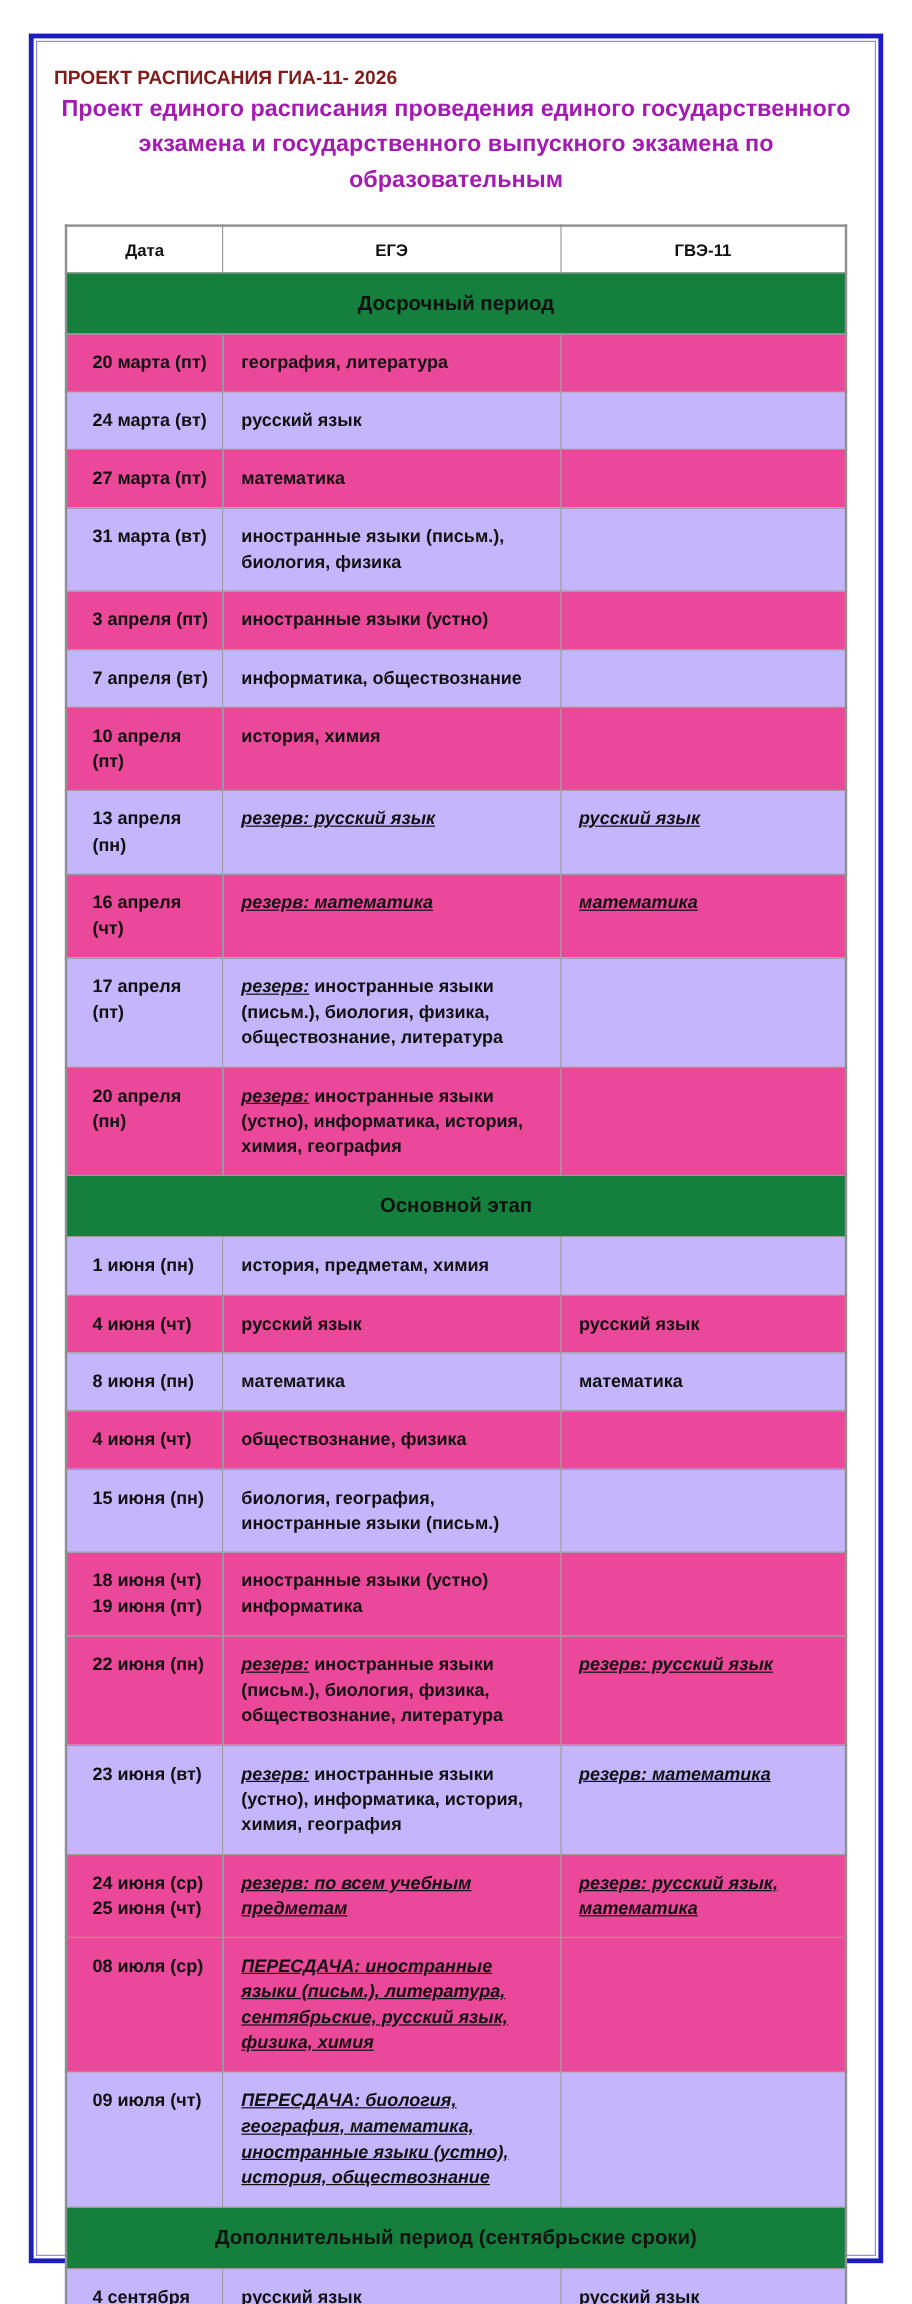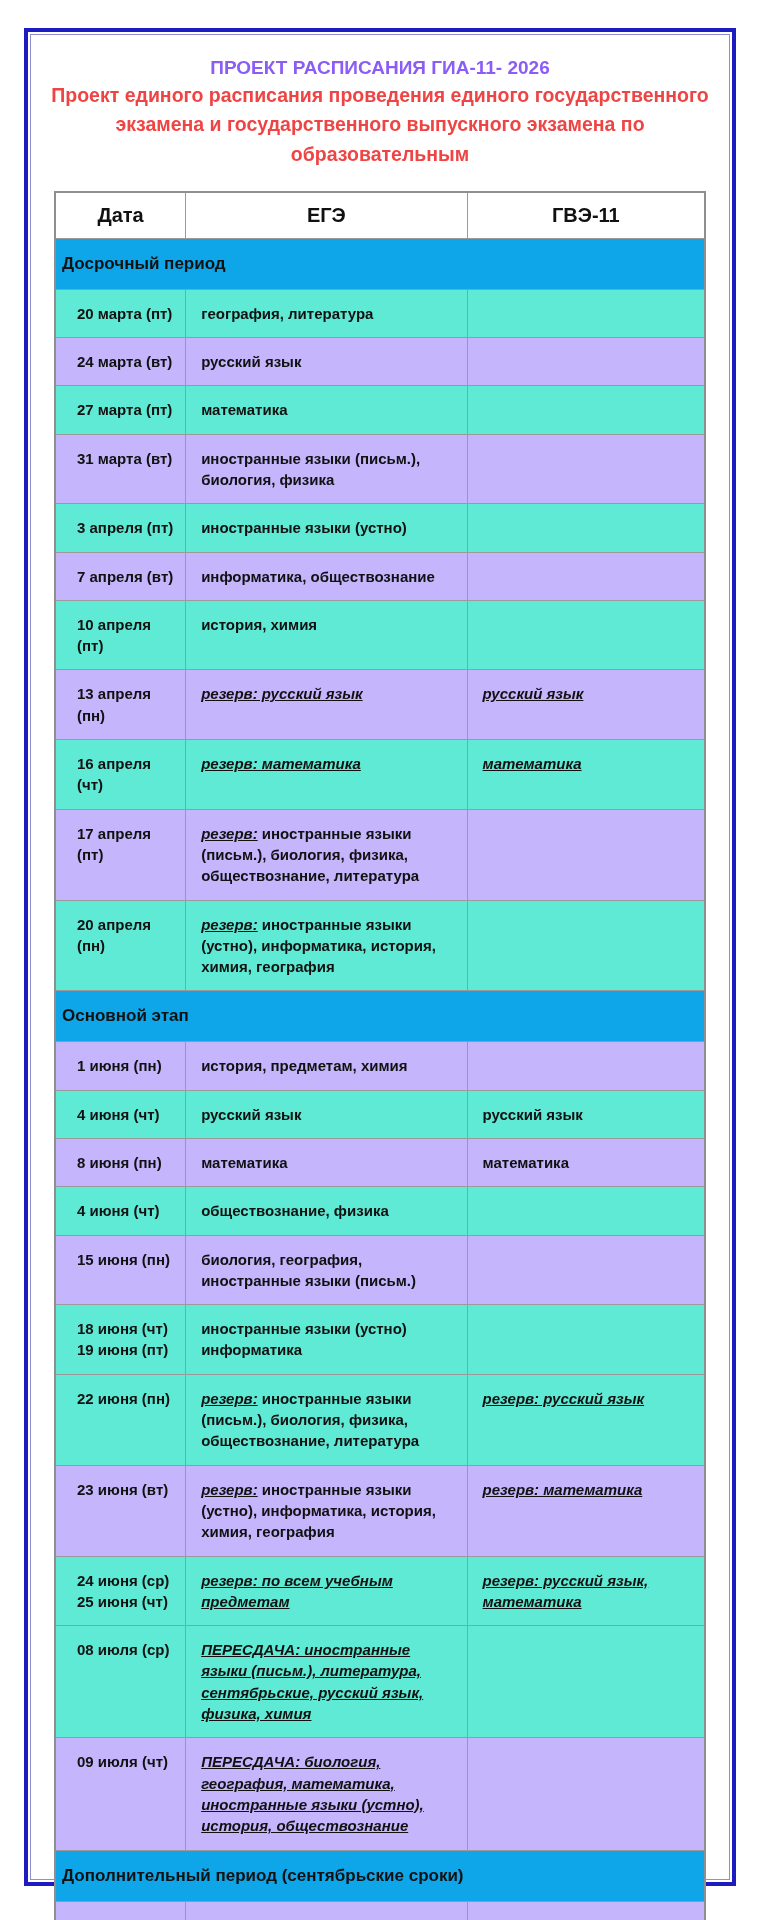--- a/index.html
+++ b/index.html
@@ -16,70 +16,69 @@
     padding: 2px;
     height: 1858px;
   }
   .frame-inner {
     border: 1px solid #8f8fd2;
     height: 100%;
     padding: 6px 14px 0 14px;
   }
   .page-title {
     margin: 16px 0 2px 0;
-    text-align: center;
-    font-size: 19px;
-    font-weight: bold;
-    color: #8b5cf6;
+    font-size: 16px;
+    font-weight: bold;
+    color: #7f1d1d;
   }
   .page-subtitle {
     margin: 2px 0 0 0;
     text-align: center;
     font-size: 19.5px;
     line-height: 1.5;
     font-weight: bold;
-    color: #ef4444;
+    color: #a21caf;
   }
   table.schedule {
     width: 652px;
     margin: 22px auto 0 auto;
     border-collapse: collapse;
     border: 2px solid #8f8f8f;
     table-layout: fixed;
   }
   table.schedule th, table.schedule td {
     border: 1px solid #9a9a9a;
     color: #111111;
   }
   th.col-header {
-    font-size: 20px;
+    font-size: 14px;
     font-weight: bold;
     color: #1b1b96;
     text-align: center;
     padding: 11px 6px;
     background: #ffffff;
   }
   td.section-cell {
-    text-align: left;
+    text-align: center;
     font-size: 17px;
     font-weight: bold;
     color: #1414cd;
     padding: 15px 6px;
-    background: #0ea5e9;
+    background: #15803d;
   }
   td.cell {
     vertical-align: top;
     font-size: 15px;
     font-weight: bold;
     line-height: 1.42;
     padding: 13px 14px 13px 15px;
     white-space: pre-line;
   }
   td.date-cell { padding-left: 21px; padding-right: 8px; }
-  tr.shade-white td { background: #5eead4; }
+  tr.shade-white td { background: #ec4899; }
   tr.shade-light td { background: #c4b5fd; }
   .seg-italic { font-style: italic; text-decoration: underline; }
 </style>
 </head>
 <body>
 
 <div class="frame-outer">
   <div class="frame-inner">
 
     <h1 class="page-title">ПРОЕКТ РАСПИСАНИЯ ГИА-11- 2026</h1>

